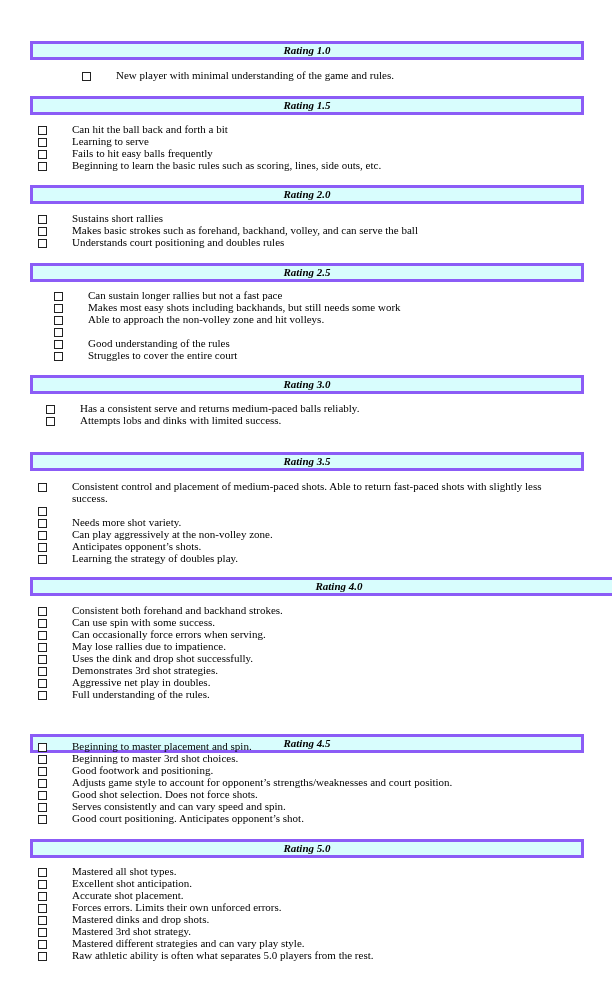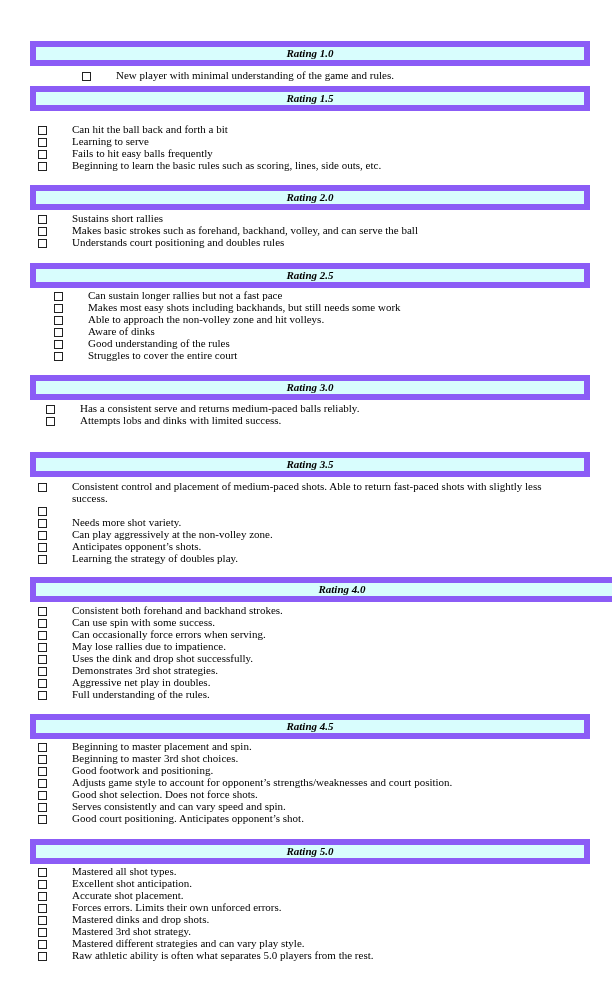--- a/index.html
+++ b/index.html
@@ -1,21 +1,21 @@
 <!DOCTYPE html>
 <html><head>
 <meta charset="utf-8">
 <style>
   html, body { margin: 0; padding: 0; background: #ffffff; }
   body { width: 612px; height: 1008px; position: relative; overflow: hidden;
          font-family: "Liberation Serif", "DejaVu Serif", serif; color: #000; }
   #doc { position: absolute; left: 0; top: 0; width: 612px; }
   .section { position: absolute; left: 0; width: 612px; }
   .band { position: absolute; left: 30px; width: 548px; height: 13px;
-          background: #d8fdfd; border: 6px solid #8b5cf6;
+          background: #d8fdfd; border: 3px solid #8b5cf6;
           text-align: center; font-weight: bold; font-style: italic;
           font-size: 11px; line-height: 13px; }
   .items { position: absolute; left: 0; width: 612px; }
   .item { position: relative; height: 12px; }
   .item.wrap2 { height: 24px; }
   .cb { position: absolute; left: 38px; top: 2px; width: 7px; height: 7px;
         border: 1px solid #222; background: #fff; box-sizing: content-box; }
   .txt { position: absolute; left: 72px; width: 500px; top: -1px;
          font-size: 11px; line-height: 12px; white-space: normal; }
 </style>
@@ -26,21 +26,21 @@
     <div class="section" style="top: 0px;">
     <div class="band" style="top: 41px;">Rating 1.0</div>
     <div class="items" style="top: 70px; margin-left: 44px;">
         <div class="item">
     <span class="cb"></span>
     <span class="txt">New player with minimal understanding of the game and rules.</span>
   </div>
       </div>
   </div>
     <div class="section" style="top: 0px;">
-    <div class="band" style="top: 86px;">Rating 1.5</div>
+    <div class="band" style="top: 96px;">Rating 1.5</div>
     <div class="items" style="top: 124px;">
         <div class="item">
     <span class="cb"></span>
     <span class="txt">Can hit the ball back and forth a bit</span>
   </div>
         <div class="item">
     <span class="cb"></span>
     <span class="txt">Learning to serve</span>
   </div>
         <div class="item">
@@ -80,21 +80,20 @@
         <div class="item">
     <span class="cb"></span>
     <span class="txt">Makes most easy shots including backhands, but still needs some work</span>
   </div>
         <div class="item">
     <span class="cb"></span>
     <span class="txt">Able to approach the non-volley zone and hit volleys.</span>
   </div>
         <div class="item">
     <span class="cb"></span>
-    <span class="txt">Aware of dinks</span>
   </div>
         <div class="item">
     <span class="cb"></span>
     <span class="txt">Good understanding of the rules</span>
   </div>
         <div class="item">
     <span class="cb"></span>
     <span class="txt">Struggles to cover the entire court</span>
   </div>
       </div>
@@ -171,21 +170,21 @@
     <span class="cb"></span>
     <span class="txt">Aggressive net play in doubles.</span>
   </div>
         <div class="item">
     <span class="cb"></span>
     <span class="txt">Full understanding of the rules.</span>
   </div>
       </div>
   </div>
     <div class="section" style="top: 0px;">
-    <div class="band" style="top: 714px;">Rating 4.5</div>
+    <div class="band" style="top: 734px;">Rating 4.5</div>
     <div class="items" style="top: 741px;">
         <div class="item">
     <span class="cb"></span>
     <span class="txt">Beginning to master placement and spin.</span>
   </div>
         <div class="item">
     <span class="cb"></span>
     <span class="txt">Beginning to master 3rd shot choices.</span>
   </div>
         <div class="item">

